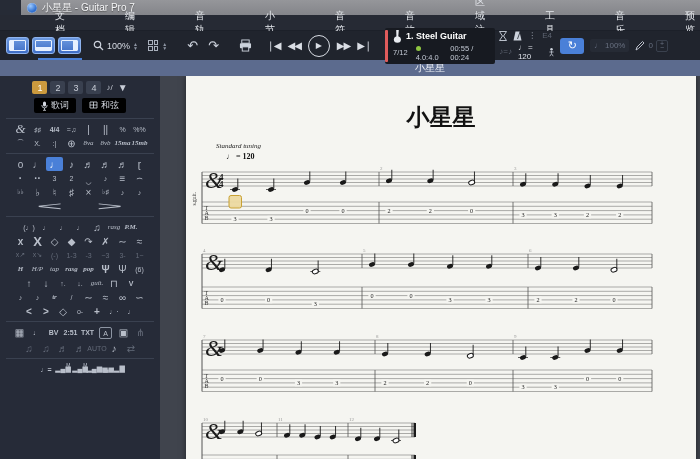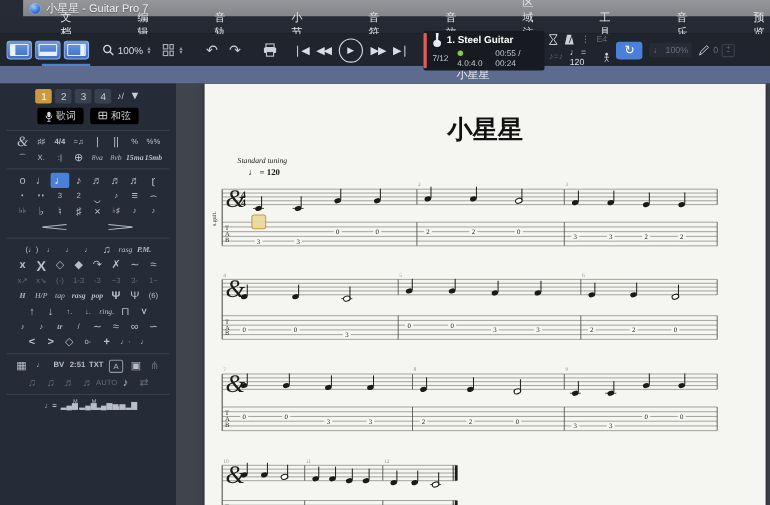--- a/index.html
+++ b/index.html
@@ -331,21 +331,21 @@
           <span class="cell sm it b">pop</span>
           <span class="cell b">Ψ</span>
           <span class="cell">Ψ</span>
           <span class="cell sm">(6)</span>
         </div>
         <div class="icon-row">
           <span class="cell">↑</span>
           <span class="cell">↓</span>
           <span class="cell sm">↑.</span>
           <span class="cell sm">↓.</span>
-          <span class="cell sm it">ring.</span>
+          <span class="cell sm it">guit.</span>
           <span class="cell">⊓</span>
           <span class="cell sm b">V</span>
         </div>
         <div class="icon-row">
           <span class="cell sm">♪</span>
           <span class="cell sm">♪</span>
           <span class="cell sm it b">tr</span>
           <span class="cell sm">/</span>
           <span class="cell">∼</span>
           <span class="cell">≈</span>

